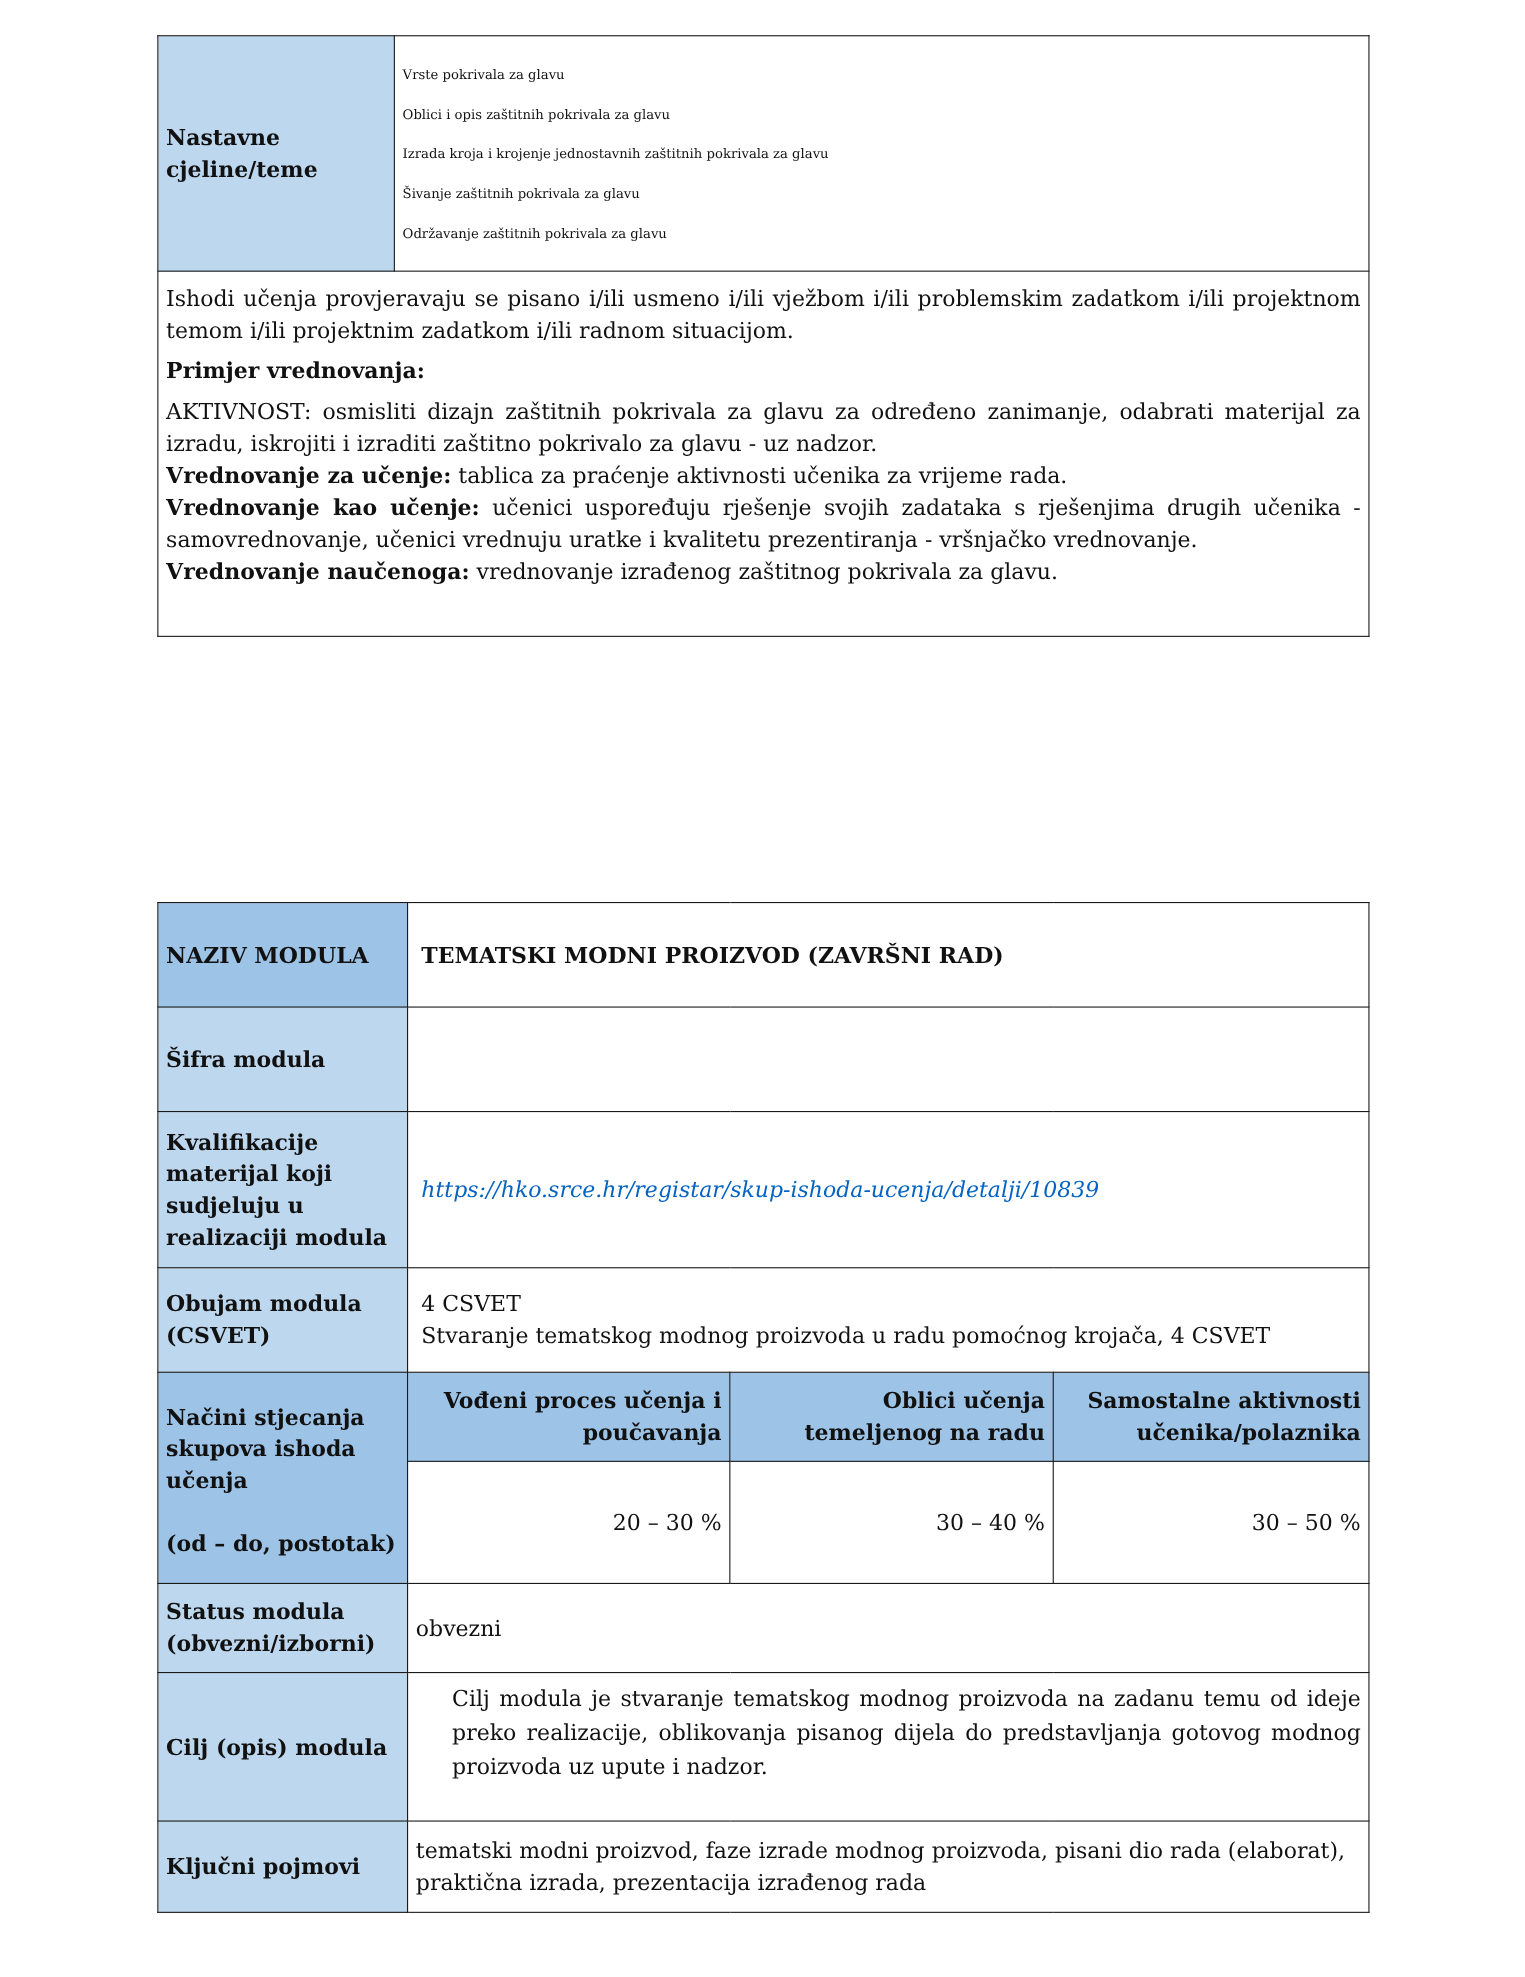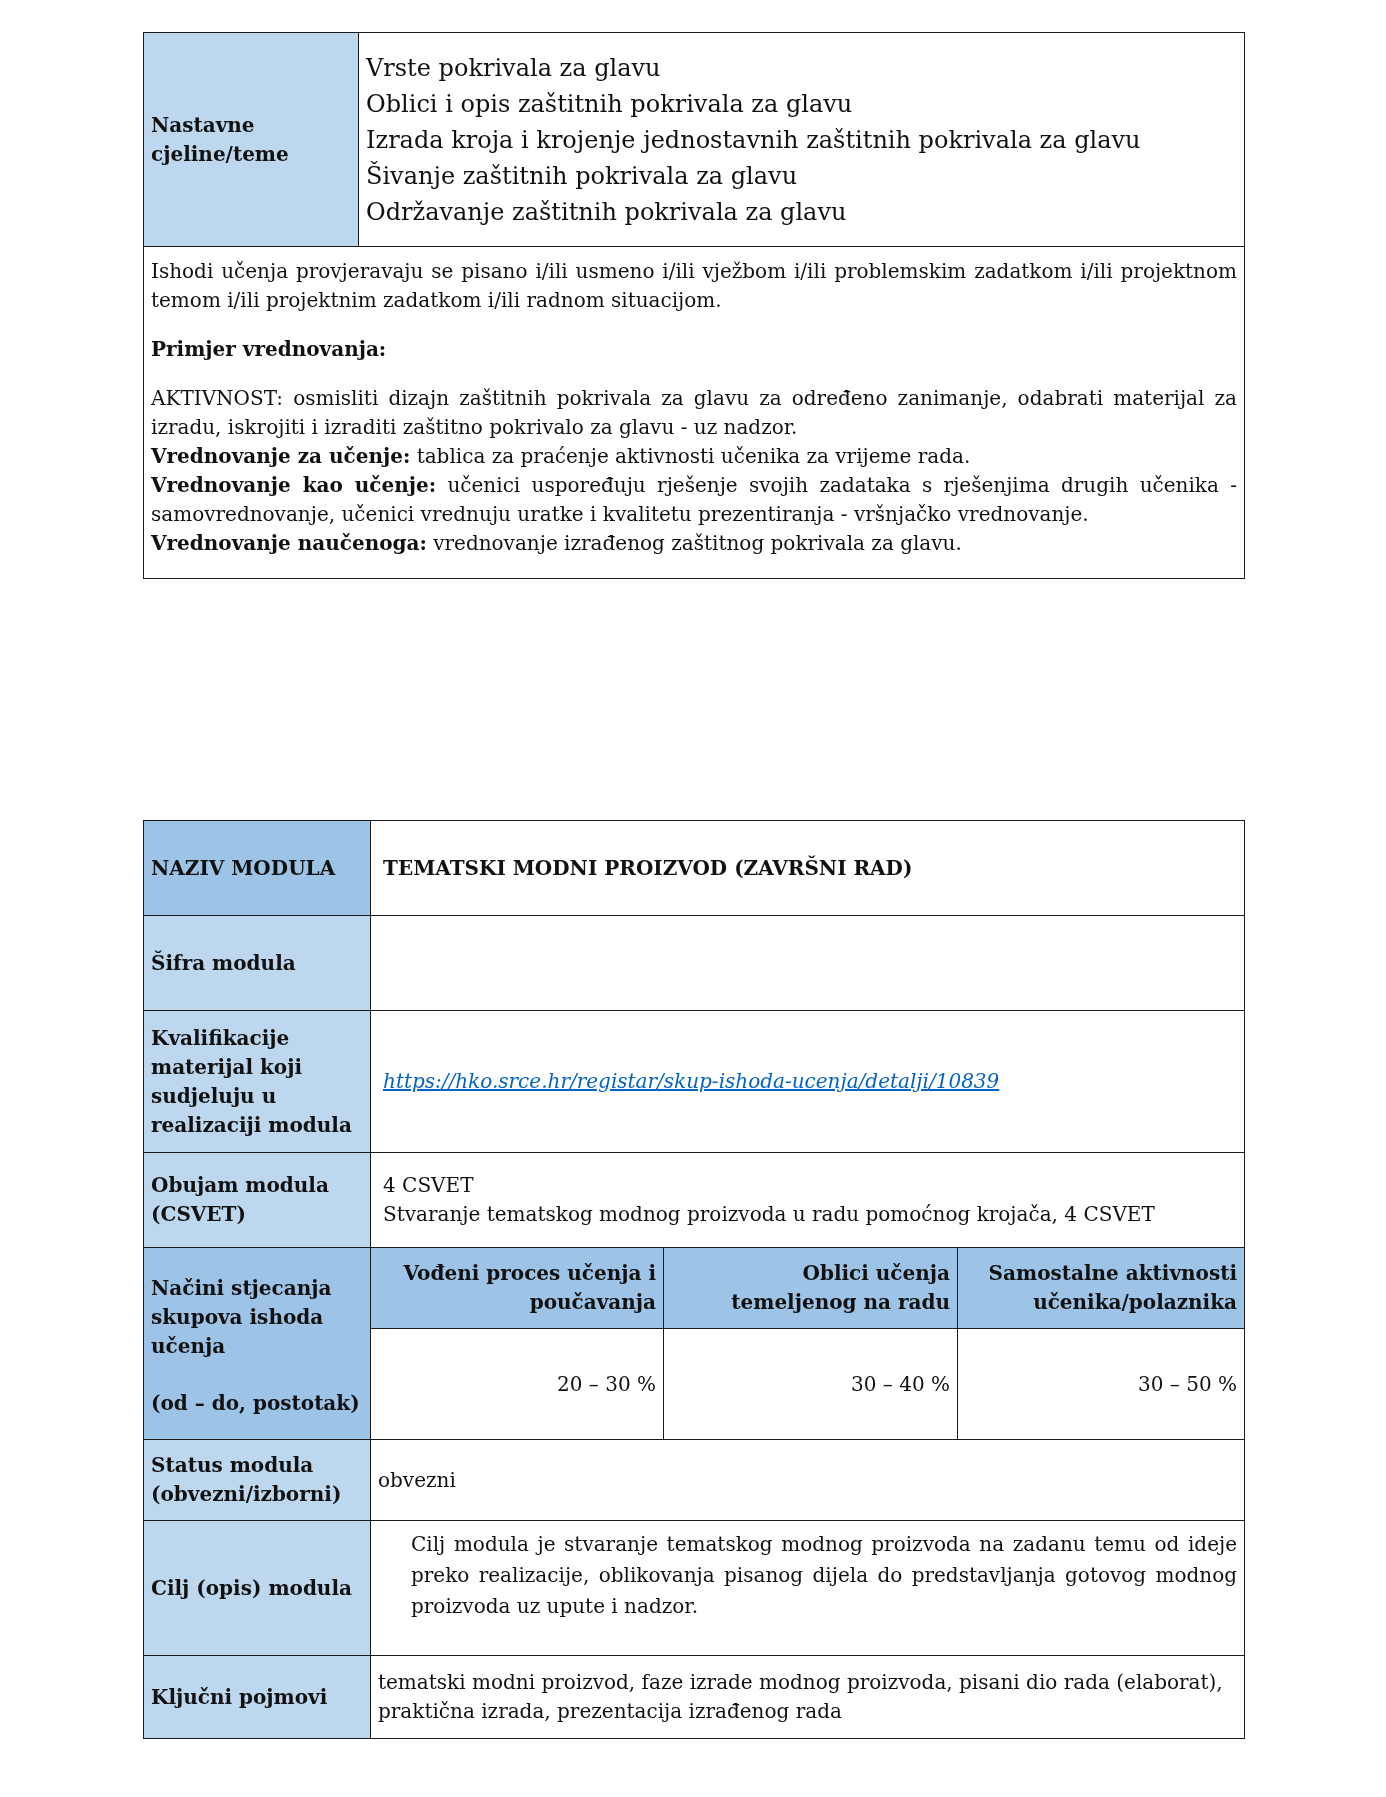--- a/index.html
+++ b/index.html
@@ -34,35 +34,34 @@
     .light { background: #BDD7EE; }
     .medium { background: #9DC3E6; }
     .bold { font-weight: bold; margin-top: 16px; }
     .lbl {
       font-weight: bold;
       font-size: 20px;
       line-height: 28px;
     }
     .topics-list div {
       line-height: 36px;
-      font-size: 24px;
+      font-size: 12px;
     }
     .eval-body {
       padding: 10px 7px 8px 7px !important;
       text-align: justify;
       font-size: 20px;
       line-height: 29px;
       vertical-align: top !important;
     }
     .eval-body p { margin: 0; }
-    .eval-body .gap { margin-top: 20px; }
+    .eval-body .gap { margin-top: 8px; }
     .link {
       color: #0563C1;
       font-style: italic;
-      text-decoration: underline;
     }
     .center { text-align: right; }
     .justify { text-align: justify; }
   </style>
 </head>
 <body>
 
 <table class="tbl tbl1">
   <colgroup>
     <col style="width:215px">

